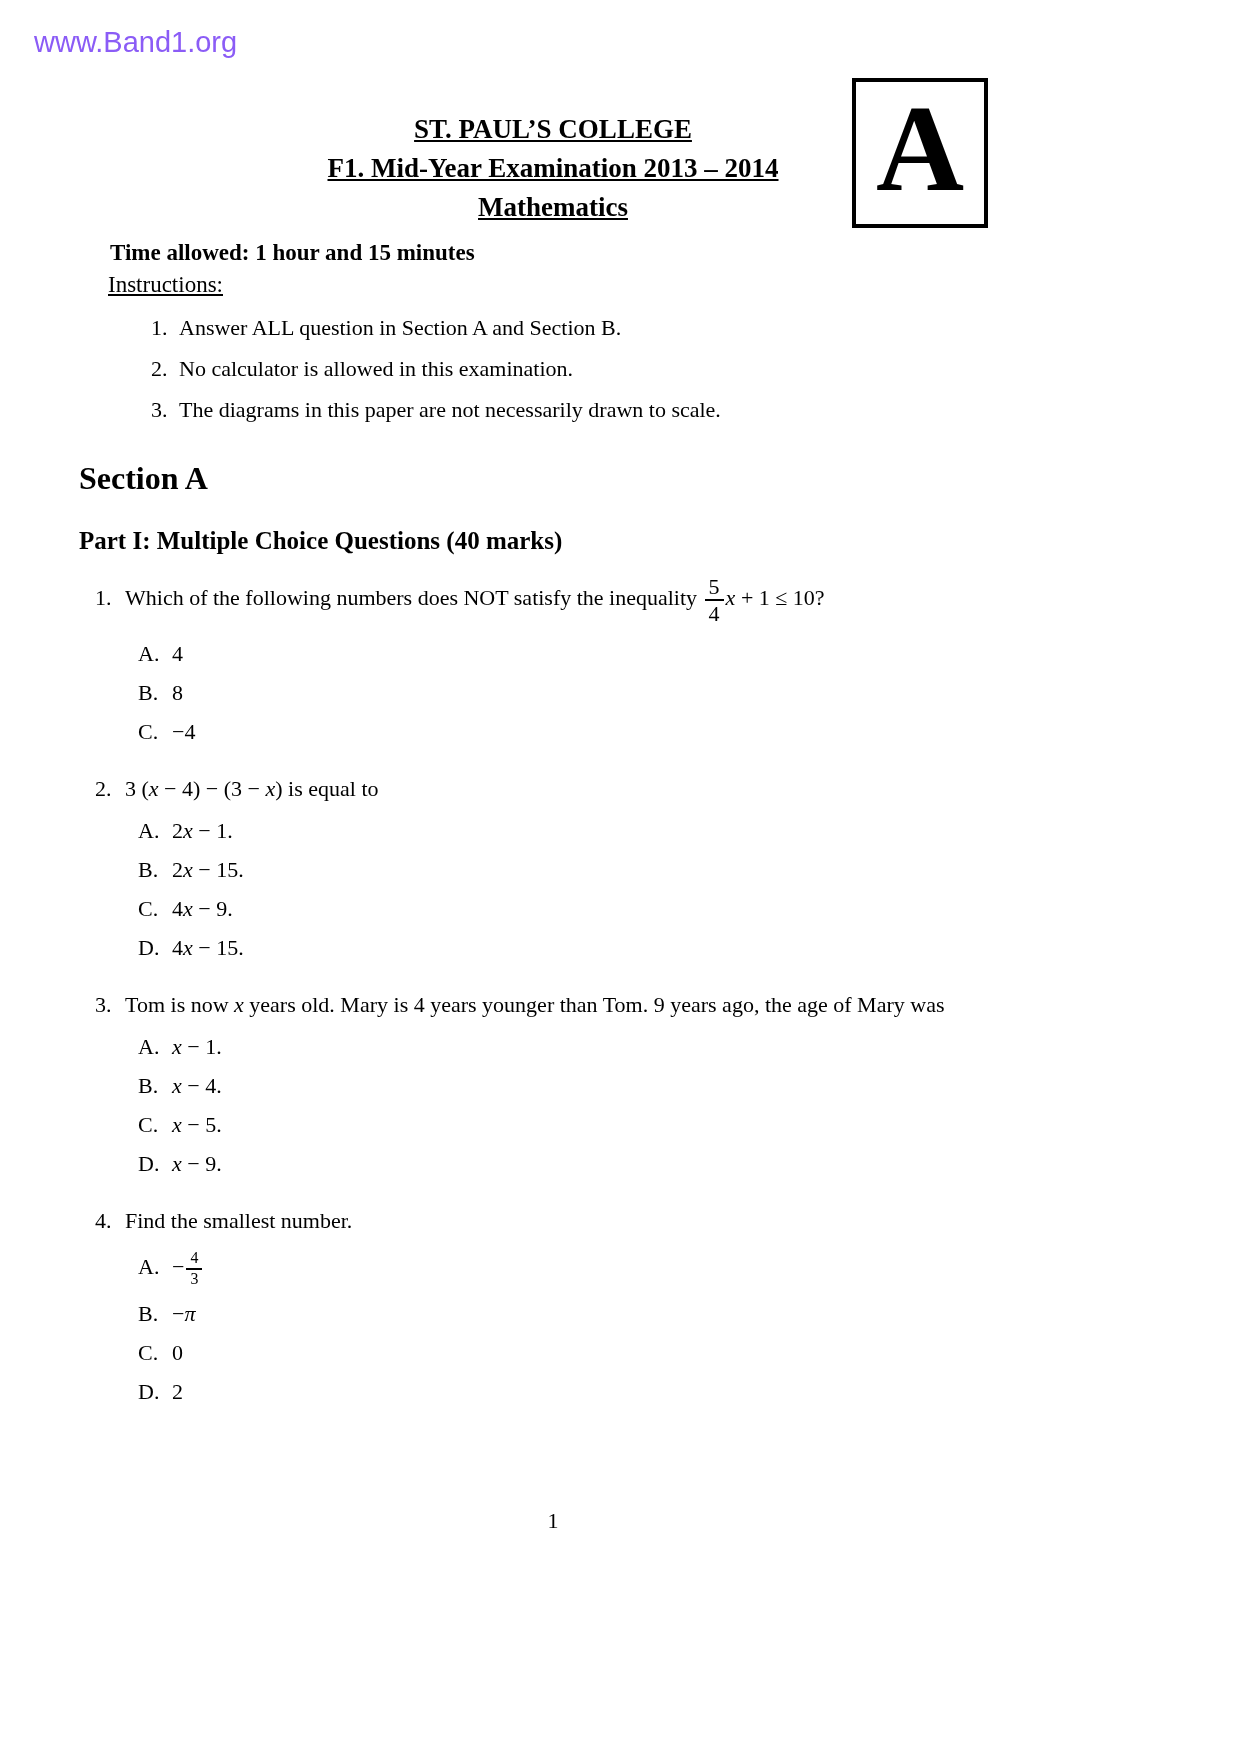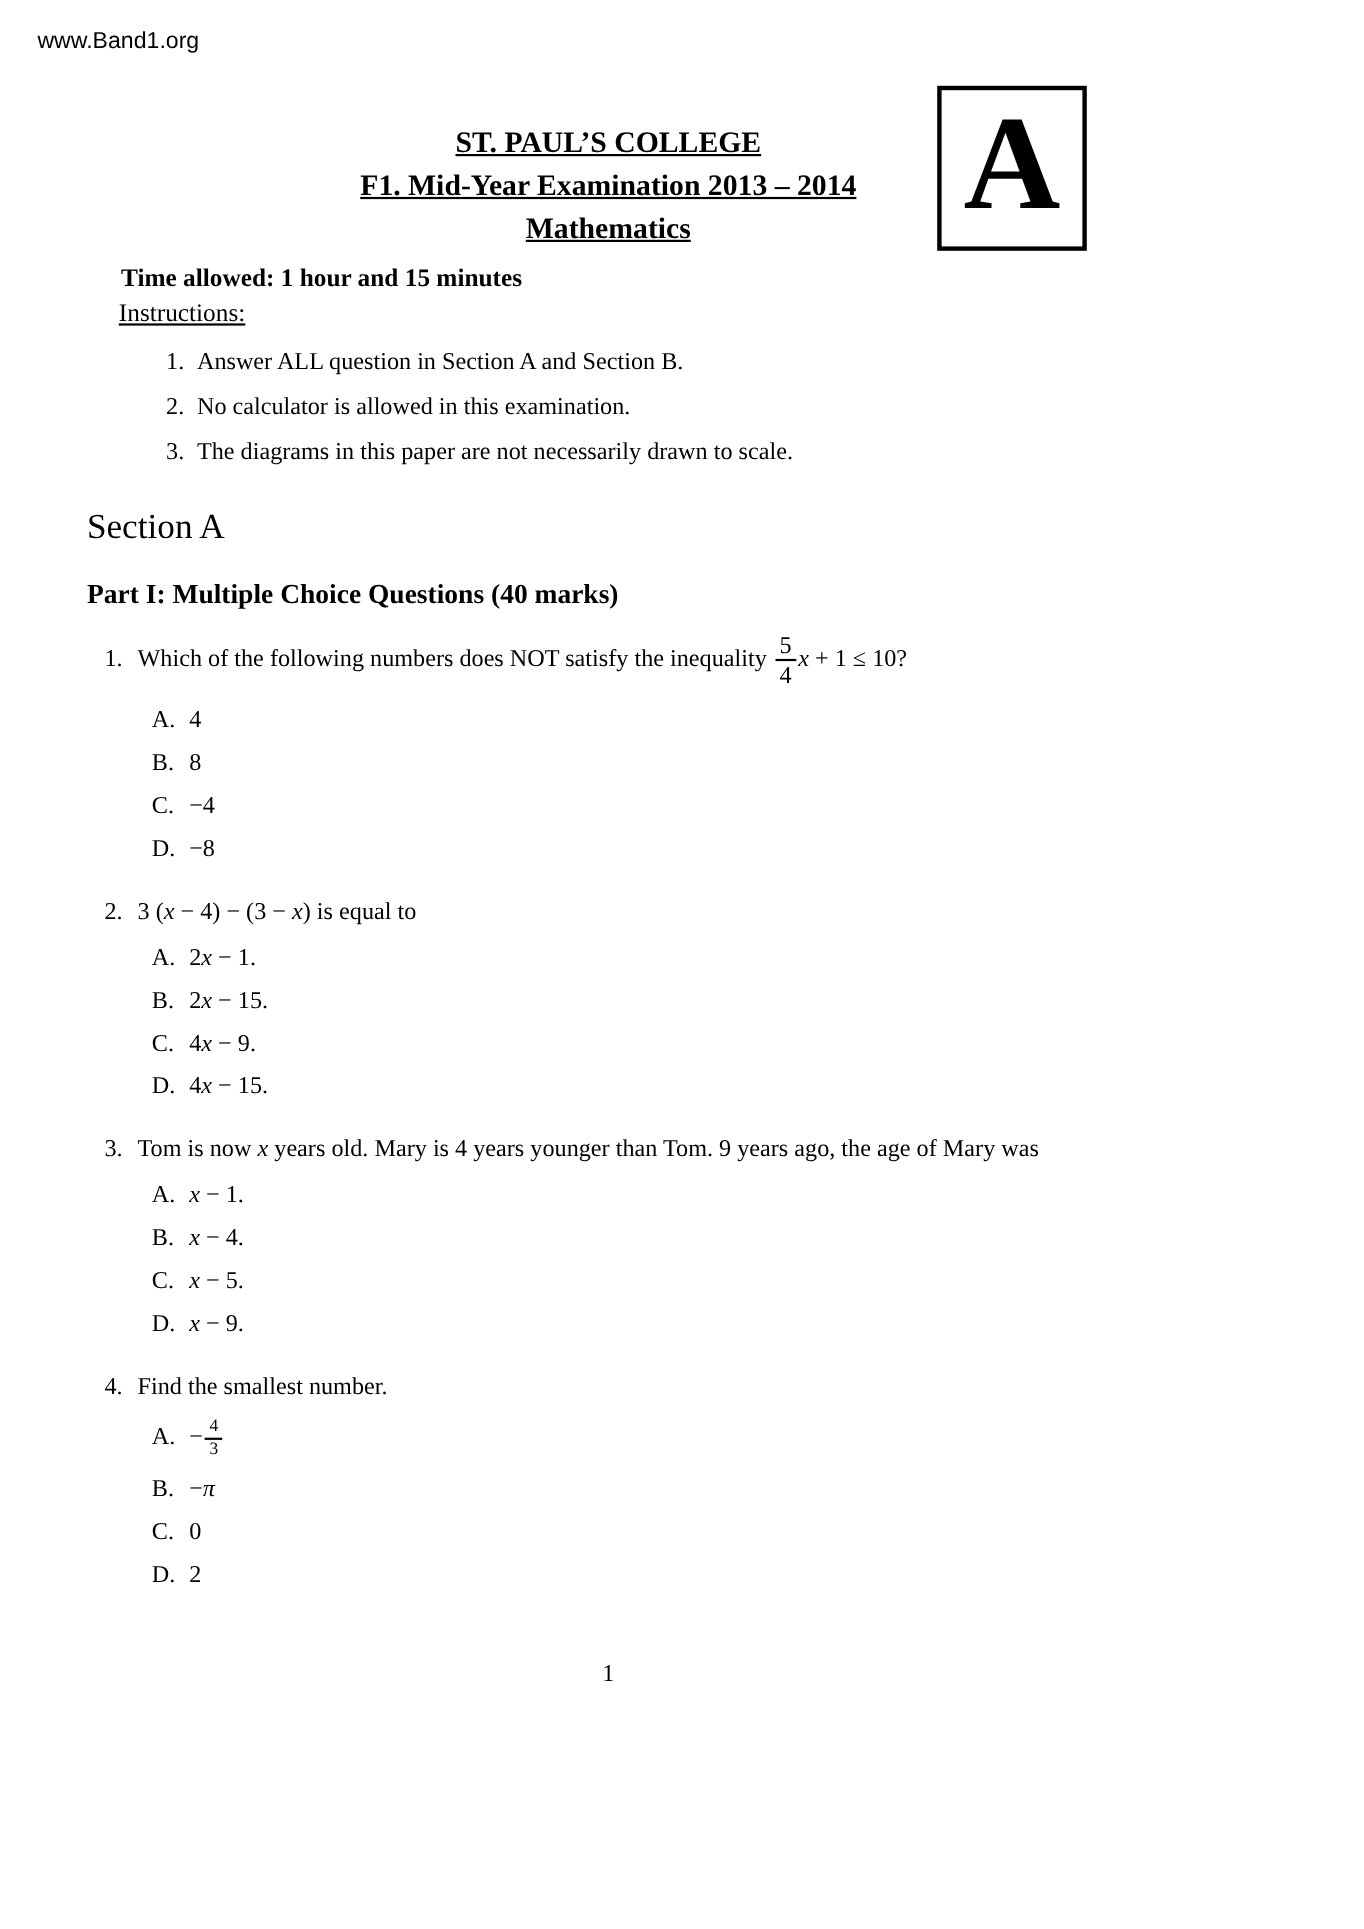--- a/index.html
+++ b/index.html
@@ -11,22 +11,22 @@
     background: #ffffff;
     color: #000000;
     font-family: "Liberation Serif", "DejaVu Serif", serif;
     overflow: hidden;
   }
   .watermark {
     position: absolute;
     top: 26px;
     left: 34px;
     font-family: "Liberation Sans", "DejaVu Sans", sans-serif;
-    font-size: 21px;
-    color: #000000;
+    font-size: 29px;
+    color: #8b5cf6;
   }
   .variant-box {
     position: absolute;
     top: 78px;
     left: 852px;
     width: 136px;
     height: 150px;
     border: 4px solid #000000;
     display: flex;
     align-items: center;
@@ -64,21 +64,21 @@
   .instruction-list { margin-top: 18px; padding-left: 48px; }
   .instruction-item {
     margin: 0 0 17px 103px;
     font-size: 22px;
     line-height: 24px;
   }
   .instr-num { display: inline-block; width: 28px; }
   .section-heading {
     margin: 38px 0 0 79px;
     font-size: 32px;
-    font-weight: normal;
+    font-weight: bold;
     line-height: 36px;
   }
   .part-heading {
     margin: 30px 0 0 79px;
     font-size: 25px;
     font-weight: bold;
     line-height: 29px;
   }
   .answer-note {
     margin: 20px 0 0 79px;
@@ -175,23 +175,20 @@
     <div class="options">
       <div class="option">
         <span class="opt-label">A.</span><span class="opt-value"><span>4</span></span>
       </div>
       <div class="option">
         <span class="opt-label">B.</span><span class="opt-value"><span>8</span></span>
       </div>
       <div class="option">
         <span class="opt-label">C.</span><span class="opt-value"><span>−4</span></span>
       </div>
-      <div class="option">
-        <span class="opt-label">D.</span><span class="opt-value"><span>−8</span></span>
-      </div>
     </div>
   </div>
 
   <div class="question">
     <div class="q-stem">
       <span class="q-num">2.</span><span class="q-text"><span>3 (</span><span class="seg-i">x</span><span> − 4) − (3 − </span><span class="seg-i">x</span><span>) is equal to</span></span>
     </div>
     <div class="options">
       <div class="option">
         <span class="opt-label">A.</span><span class="opt-value"><span>2</span><span class="seg-i">x</span><span> − 1.</span></span>

